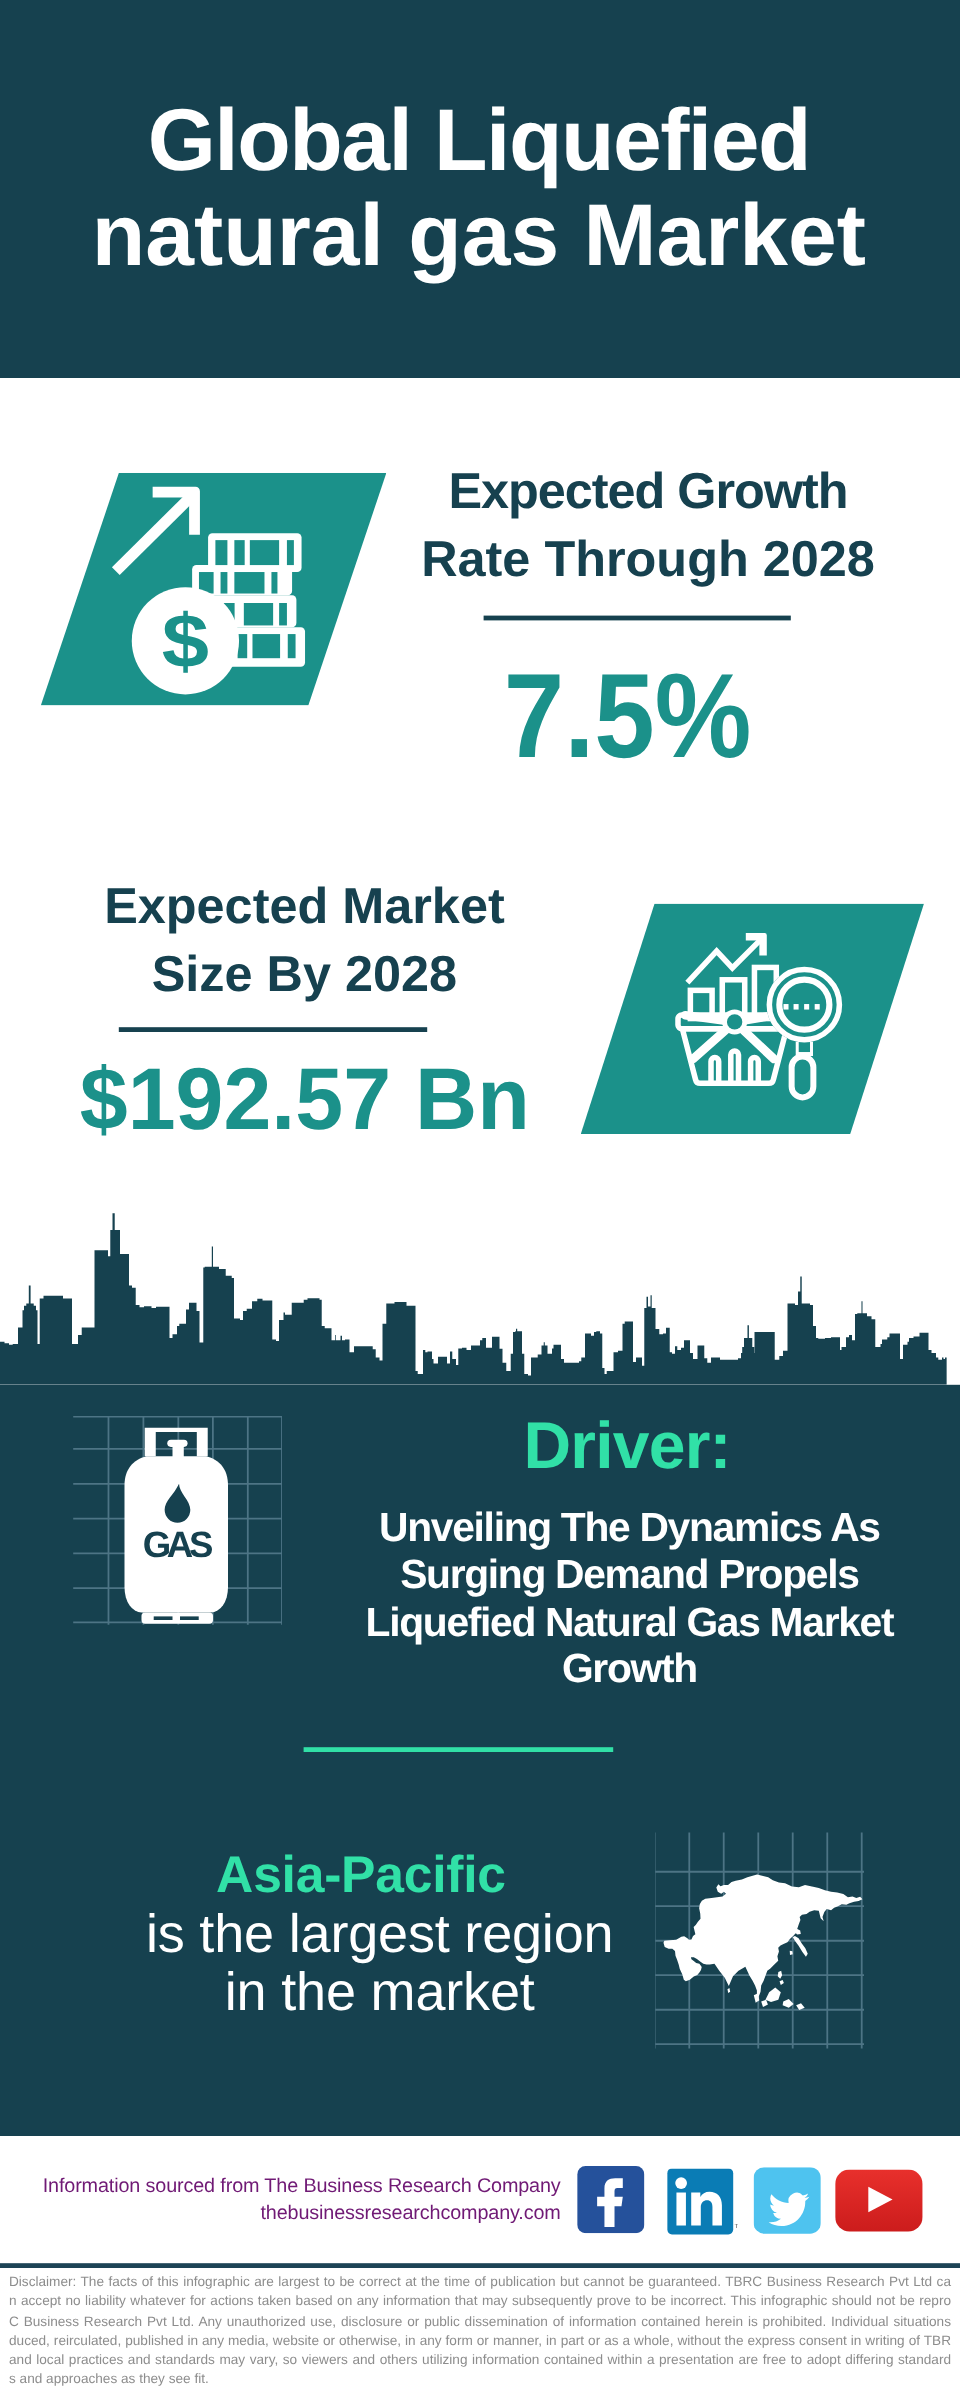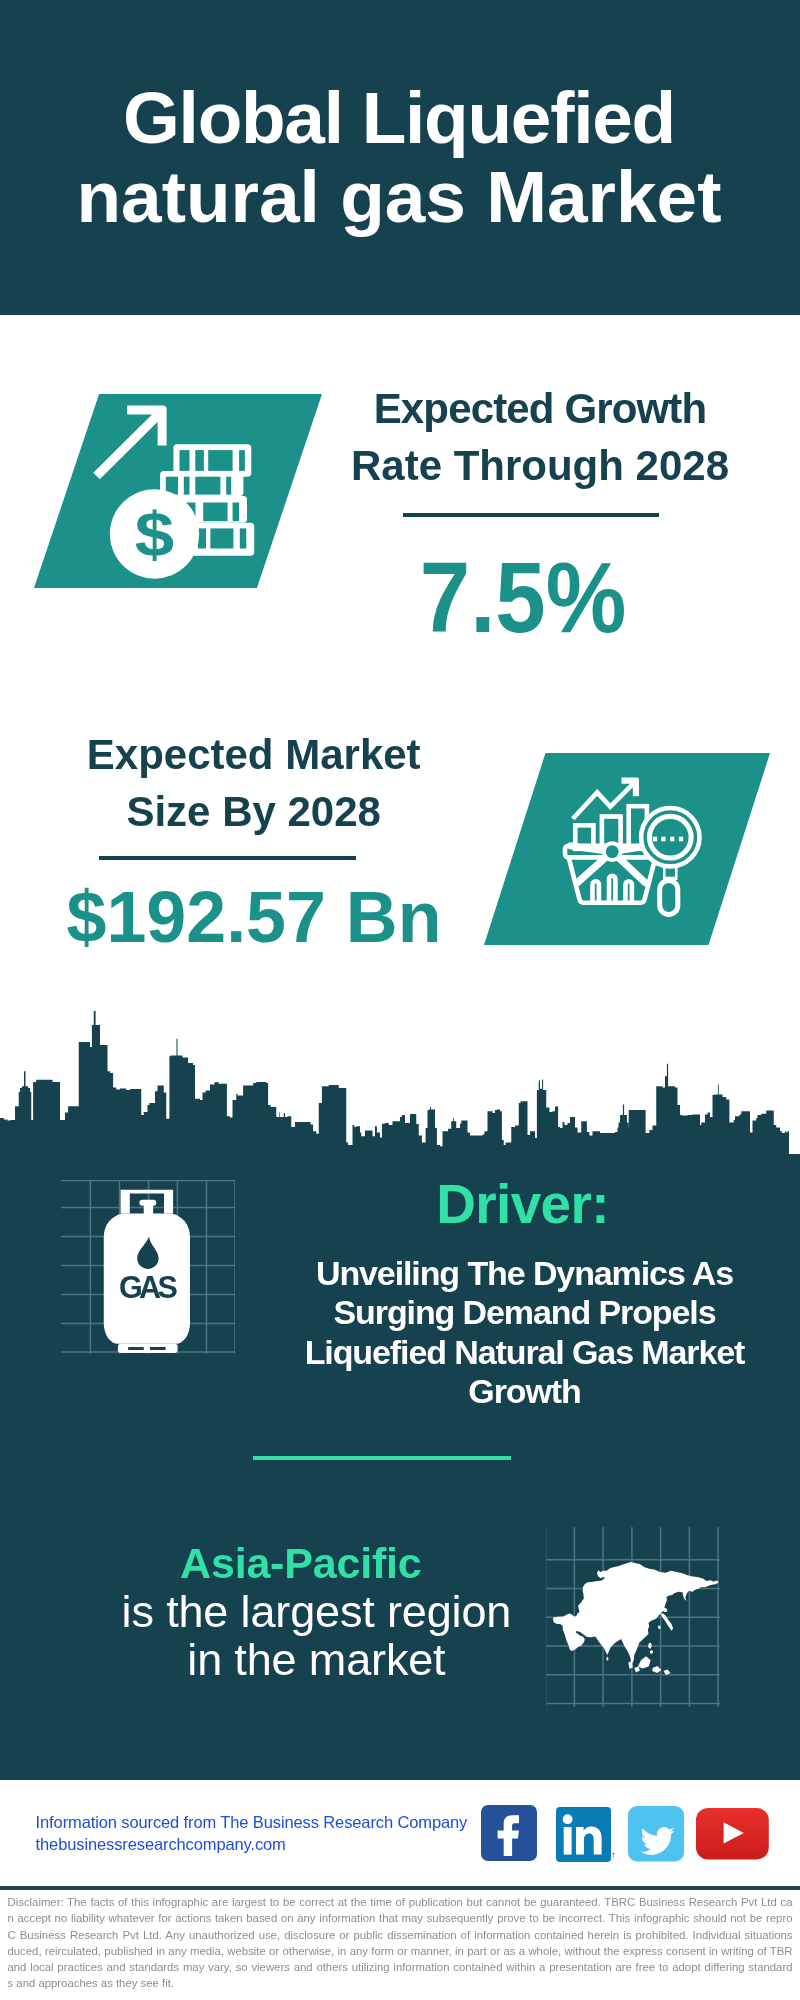--- a/index.html
+++ b/index.html
@@ -20,21 +20,21 @@
   .darkmid{position:absolute;left:0;top:1154px;width:800px;height:626.3px;background:#16414f;}
   .skyline{position:absolute;left:0;top:1008px;width:789px;height:146px;}
   .iconbox{position:absolute;}
   .driver-h{position:absolute;color:#31e0a7;font-weight:bold;text-align:center;}
   .driver-t{position:absolute;color:#fff;font-weight:bold;text-align:center;}
   .mid-rule{position:absolute;background:#31e0a7;height:4px;}
   .region-h{position:absolute;color:#31e0a7;font-weight:bold;text-align:center;}
   .region-t{position:absolute;color:#fff;text-align:center;}
   
   .footer{position:absolute;left:0;top:1780px;width:800px;height:220px;background:#fff;}
-  .src-text{position:absolute;color:#1d4ed8;font-size:16.5px;line-height:21.8px;letter-spacing:-0.12px;}
+  .src-text{position:absolute;color:#701a75;font-size:16.5px;line-height:21.8px;letter-spacing:-0.12px;text-align:right;}
   .social{position:absolute;}
   .divider{position:absolute;left:0;top:1886.3px;width:800px;height:3.4px;background:#1d4456;}
   .disclaimer{position:absolute;left:7.5px;top:1894.15px;width:785px;color:#8d8d8d;
     font-size:11.35px;line-height:16.25px;}
   .disclaimer div{text-align:justify;text-align-last:justify;white-space:normal;}
   .disclaimer div:last-child{text-align-last:left;}
 </style>
 </head>
 <body>
 

